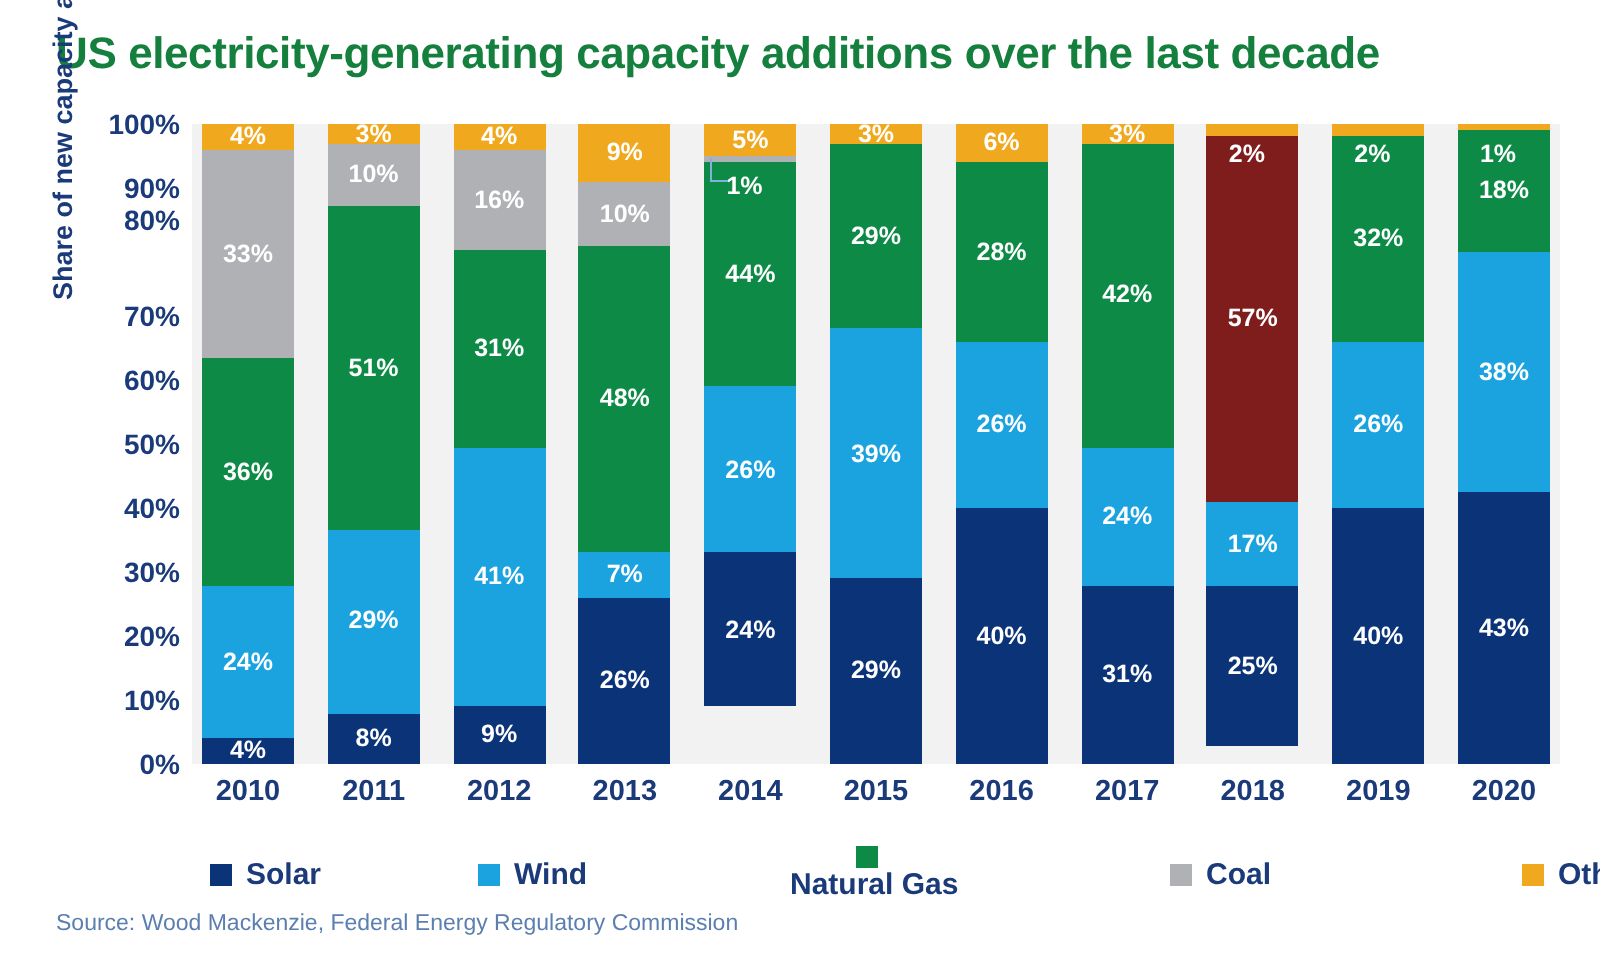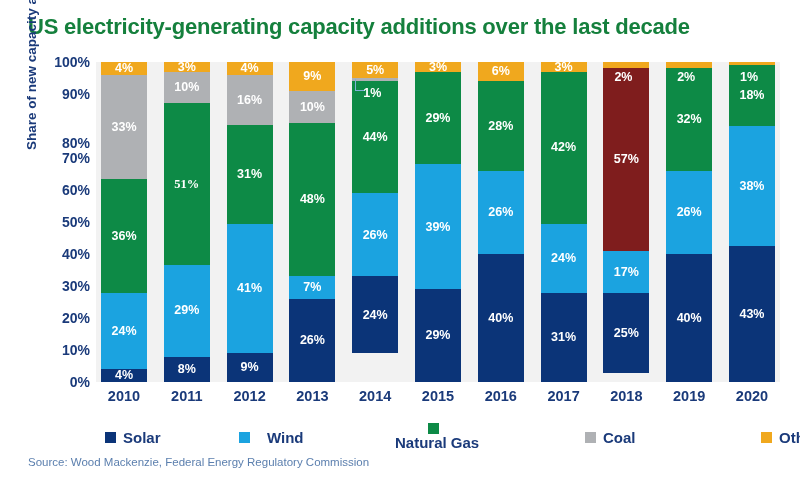--- a/index.html
+++ b/index.html
@@ -114,21 +114,21 @@
 </head>
 <body>
 
 <div id="chart-title">US electricity-generating capacity additions over the last decade</div>
 
 <div id="plot-wrap">
   <div id="y-axis-title">Share of new capacity additions (%)</div>
   <div id="y-ticks">
       <div class="y-tick" style="top: 0px;">100%</div>
       <div class="y-tick" style="top: 32px;">90%</div>
-      <div class="y-tick" style="top: 81px;">80%</div>
+      <div class="y-tick" style="top: 48px;">80%</div>
       <div class="y-tick" style="top: 96px;">70%</div>
       <div class="y-tick" style="top: 128px;">60%</div>
       <div class="y-tick" style="top: 160px;">50%</div>
       <div class="y-tick" style="top: 192px;">40%</div>
       <div class="y-tick" style="top: 224px;">30%</div>
       <div class="y-tick" style="top: 256px;">20%</div>
       <div class="y-tick" style="top: 288px;">10%</div>
       <div class="y-tick" style="top: 320px;">0%</div>
     </div>
   <div id="plot-area">
@@ -149,21 +149,21 @@
           <span class="seg-label">4%</span>
         </div>
       </div>
       <div class="bar-col">
         <div class="seg" style="height: 9.6px; background: rgb(240, 168, 30);">
           <span class="seg-label">3%</span>
         </div>
         <div class="seg" style="height: 32px; background: rgb(175, 177, 180);">
           <span class="seg-label">10%</span>
         </div>
-        <div class="seg" style="height: 163.2px; background: rgb(13, 138, 70); font-family: Liberation Serif, serif;">
+        <div class="seg" style="height: 163.2px; background: rgb(13, 138, 70);">
           <span class="seg-label">51%</span>
         </div>
         <div class="seg" style="height: 92.8px; background: rgb(27, 163, 224);">
           <span class="seg-label">29%</span>
         </div>
         <div class="seg" style="height: 25.6px; background: rgb(11, 52, 120);">
           <span class="seg-label">8%</span>
         </div>
       </div>
       <div class="bar-col">
@@ -316,21 +316,21 @@
       <div class="x-label">2019</div>
       <div class="x-label">2020</div>
     </div>
 </div>
 
 <div id="legend">
     <div class="legend-item" style="position: absolute; left: 0px;">
       <span class="legend-swatch" style="background: rgb(11, 52, 120);"></span>
       <span class="legend-label">Solar</span>
     </div>
-    <div class="legend-item" style="position: absolute; left: 134px; gap: 10px;">
+    <div class="legend-item" style="position: absolute; left: 134px;">
       <span class="legend-swatch" style="background: rgb(27, 163, 224);"></span>
       <span class="legend-label">Wind</span>
     </div>
     <div class="legend-item" style="position: absolute; left: 290px; flex-direction: column;">
       <span class="legend-swatch" style="background: rgb(13, 138, 70);"></span>
       <span class="legend-label">Natural Gas</span>
     </div>
     <div class="legend-item" style="position: absolute; left: 480px;">
       <span class="legend-swatch" style="background: rgb(175, 177, 180);"></span>
       <span class="legend-label">Coal</span>

